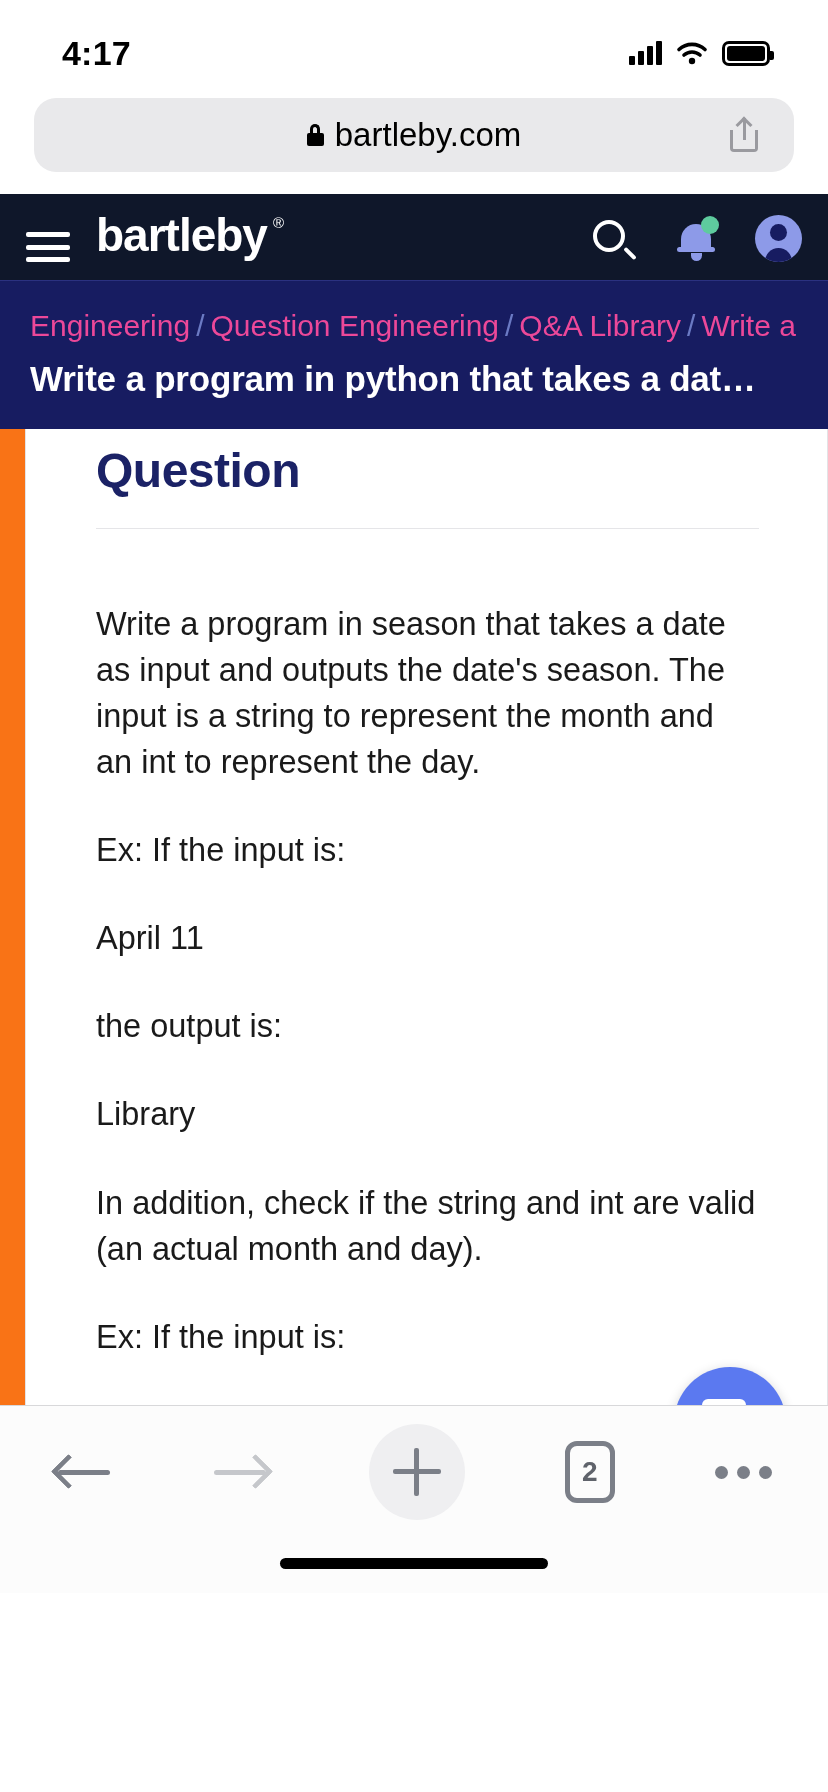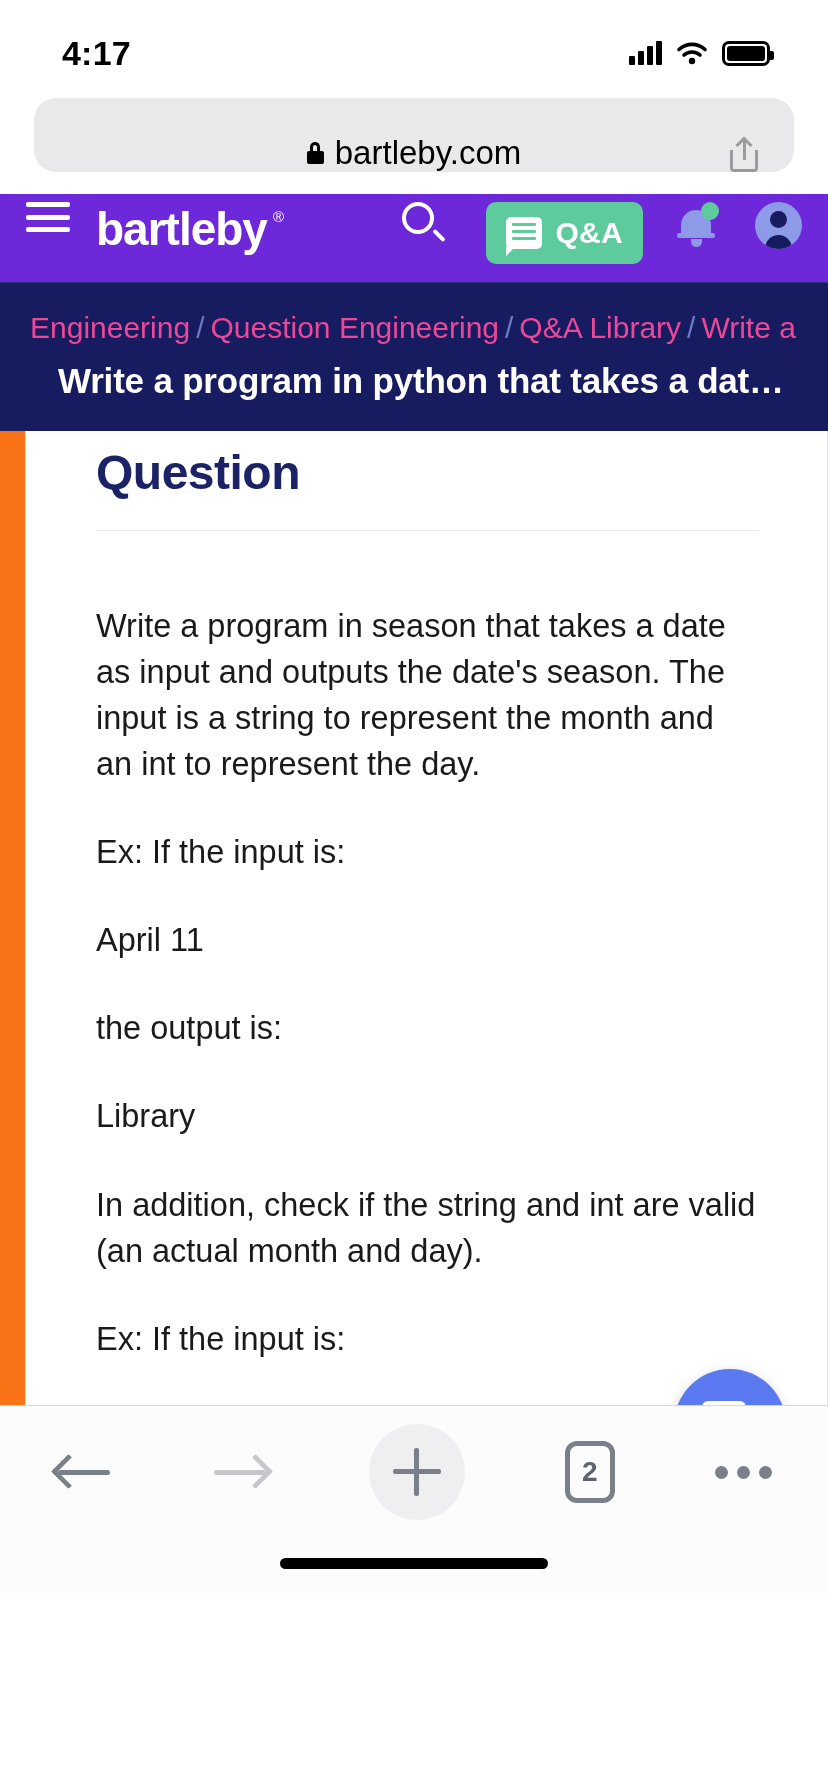--- a/index.html
+++ b/index.html
@@ -25,41 +25,41 @@
   .batt { width: 48px; height: 25px; border: 3px solid #000; border-radius:7px;
           position: relative; padding:2px; }
   .batt::after { content:""; position:absolute; right:-7px; top:7px; width:4px;
           height:9px; background:#000; border-radius:0 2px 2px 0;}
   .batt span { display:block; width:100%; height:100%; background:#000; border-radius:3px;}
 
   
   .urlbar-wrap { padding: 10px 34px 22px 34px; }
   .urlbar {
     height: 74px; background:#e9e9eb; border-radius:22px;
-    display:flex; align-items:flex-end; justify-content:center; position:relative;
+    display:flex; align-items:center; justify-content:center; position:relative;
   }
   .urlbar .lockgrp { display:flex; align-items:center; gap:11px; }
   .lock-icon { width:17px; height:22px; position:relative; }
   .lock-icon .body { position:absolute; bottom:0; width:17px; height:13px;
      background:#000; border-radius:2px; }
   .lock-icon .shackle { position:absolute; top:0; left:3.5px; width:10px; height:11px;
      border:3px solid #000; border-bottom:none; border-radius:6px 6px 0 0; }
   .url-text { font-size: 33px; color:#000; }
   .share-icon { position:absolute; right:36px; width:28px; height:34px; }
   .share-icon .box { position:absolute; bottom:0; left:0; width:28px; height:22px;
       border:3px solid #9a9a9f; border-top:none; border-radius:0 0 4px 4px; }
   .share-icon .arr { position:absolute; top:0; left:12.5px; width:3px; height:22px;
       background:#9a9a9f; }
   .share-icon .head { position:absolute; top:1px; left:8px; width:12px; height:12px;
       border-left:3px solid #9a9a9f; border-top:3px solid #9a9a9f;
       transform: rotate(45deg); }
 
   
-  .site-header { background:#6d28d9; padding: 8px 26px 18px 26px;
-     display:flex; align-items:flex-start; }
+  .site-header { background:#0f172a; padding: 14px 26px 18px 26px;
+     display:flex; align-items:flex-end; }
   .hamburger { width:44px; height:30px; display:flex; flex-direction:column;
      justify-content:space-between; margin-right:26px; flex:0 0 auto;}
   .hamburger i { display:block; height:5px; background:#fff; border-radius:2px; }
   .logo { font-size:46px; font-weight:700; color:#fff; letter-spacing:-1px;
      position:relative; padding-right:16px; flex:0 0 auto;}
   .logo sup { font-size:15px; position:absolute; top:6px; right:0; font-weight:400;}
   .hdr-spacer { flex:1 1 auto; }
   .search-icon { width:42px; height:42px; position:relative; flex:0 0 auto; margin-right:42px;}
   .search-icon .ring { position:absolute; top:0; left:0; width:32px; height:32px;
      border:4px solid #fff; border-radius:50%; }
@@ -92,21 +92,21 @@
      border-radius:14px 14px 0 0; background:#171C61; }
 
   
   .topbar-divider { height:1px; background:#2b3180; }
   .crumbband { background:#171C61; padding: 26px 30px 30px 30px; }
   .crumbs { font-size:30px; color:#9FAEF0; white-space:nowrap; overflow:hidden;
       line-height:1.25; }
   .crumbs a { color:#ec4899; text-decoration:none; }
   .crumbs .sep { color:#6b7ac4; margin: 0 6px; }
   .page-title { margin-top:14px; color:#fff; font-size:35px; font-weight:700;
-      white-space:nowrap; overflow:hidden; text-overflow:clip; letter-spacing:-.2px;margin-left:28px;}
+      white-space:nowrap; overflow:hidden; text-overflow:clip; letter-spacing:-.2px;}
 
   
   .content-area { background:#f97316; height: 1076px; position:relative;
       padding-left:25px; overflow:hidden; }
   .card { background:#fff; height:100%; border-left:1px solid #e3e3e6;
       border-right:1px solid #e3e3e6; padding: 0 68px 0 70px; position:relative;}
   .q-heading { font-size:48px; font-weight:700; color:#1B2266; padding-top:14px;
       letter-spacing:-.5px; }
   .hr { height:1px; background:#e5e5e8; margin-top:30px; }
   .body-text { padding-top: 72px; }
@@ -205,28 +205,20 @@
         <i></i>
         <i></i>
         <i></i>
       </span>
     <span class="logo"><span>bartleby</span><sup>®</sup></span>
     <span class="hdr-spacer"></span>
     <span class="search-icon">
       <span class="ring"></span>
         <span class="handle"></span>
     </span>
-    <span class="qa-btn">
-      <span class="qa-doc">
-          <i></i>
-          <i></i>
-          <i></i>
-        </span>
-      <span class="qa-label">Q&amp;A</span>
-    </span>
     <span class="bell">
       <span class="dome"></span>
         <span class="rim"></span>
         <span class="clap"></span>
       <span class="dot"></span>
     </span>
     <span class="avatar">
       <span class="head"></span>
         <span class="body"></span>
     </span>

